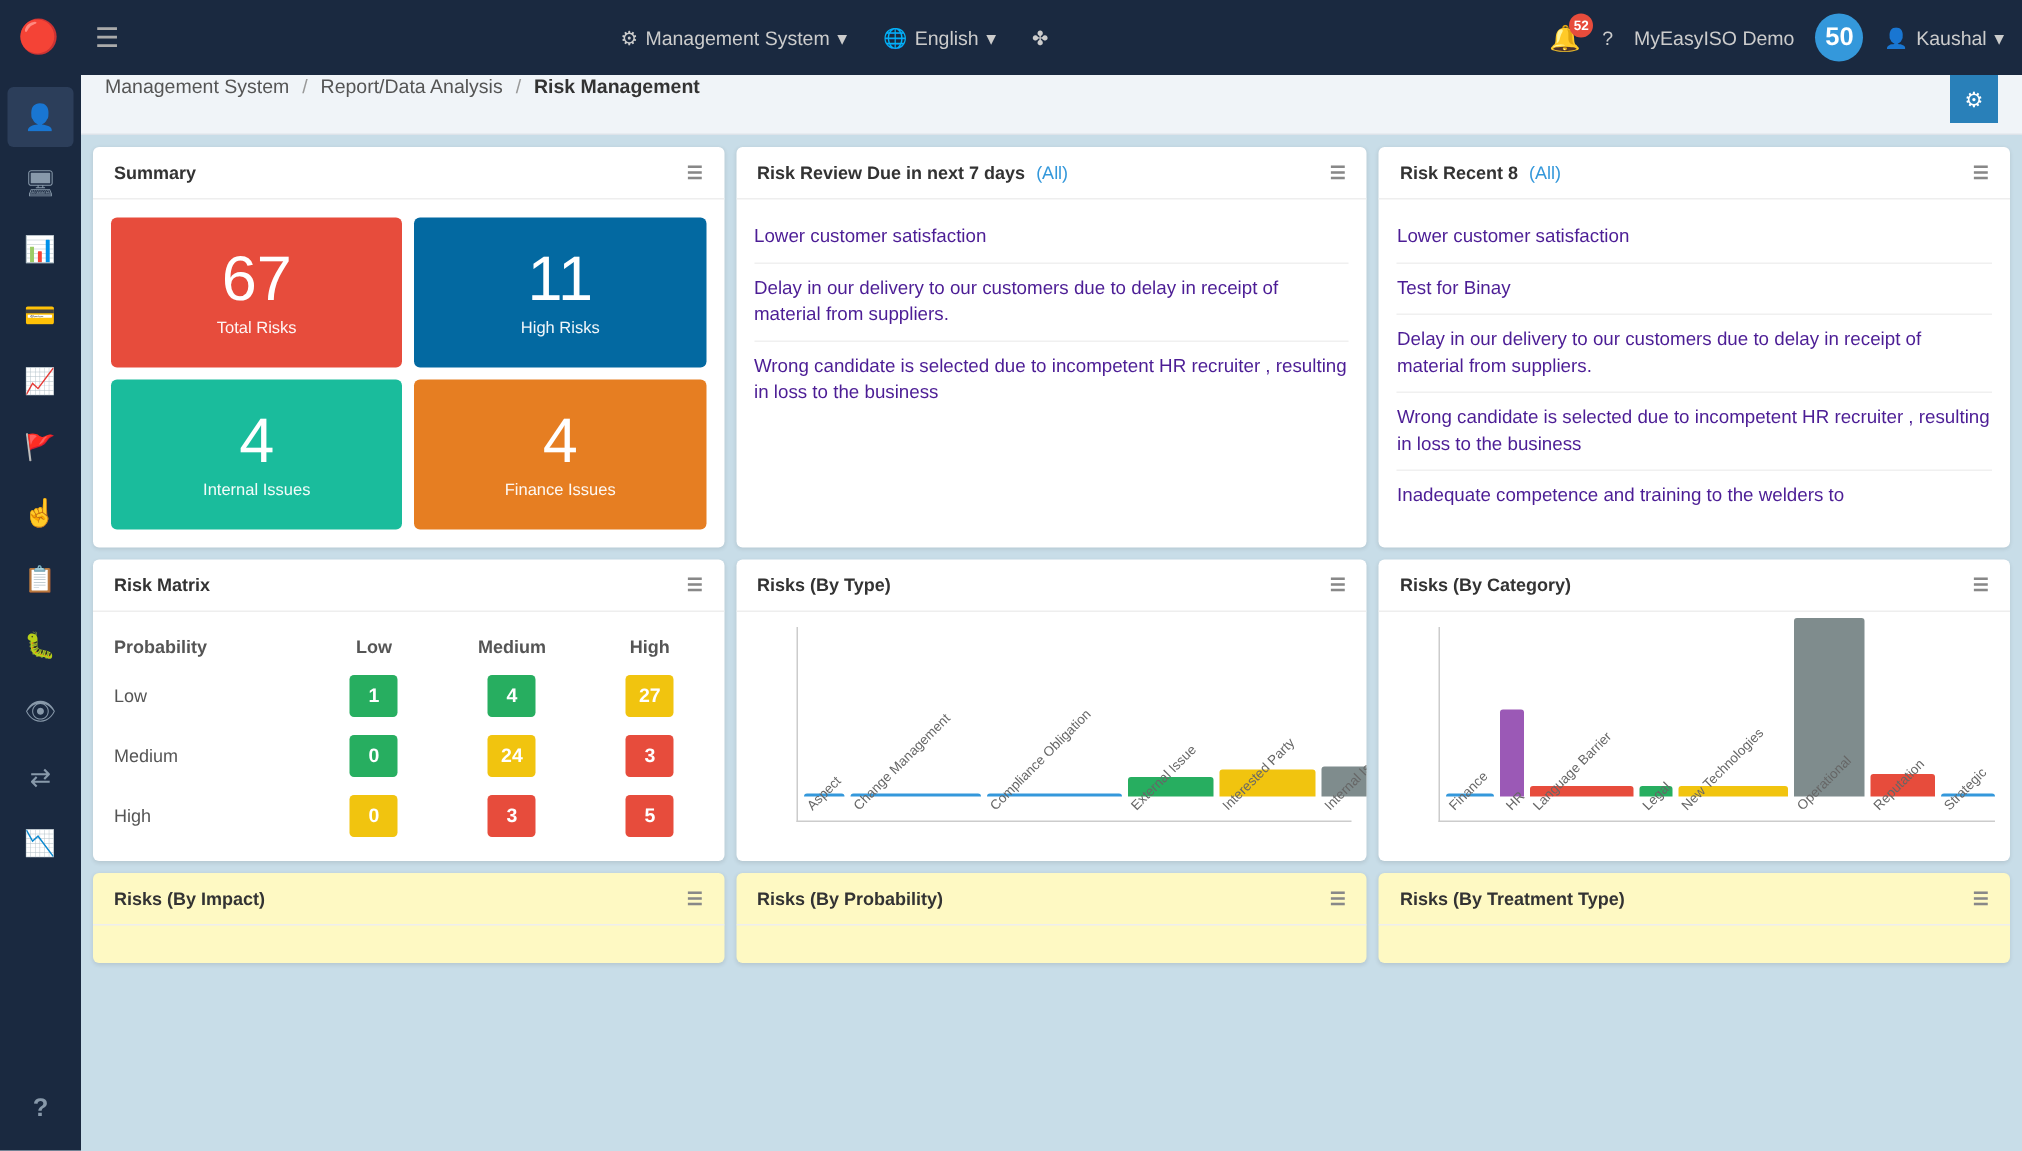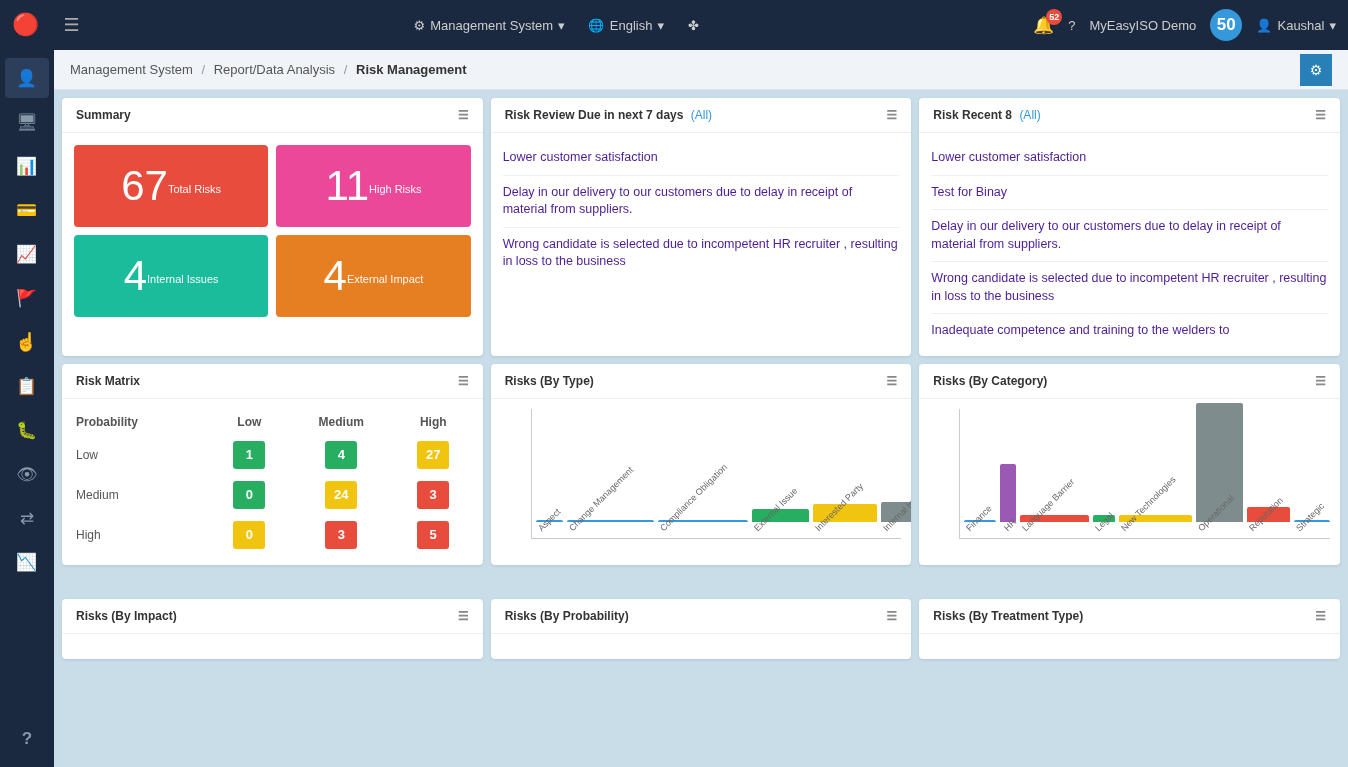--- a/index.html
+++ b/index.html
@@ -59,21 +59,21 @@
 
     
     .breadcrumb-bar {
       position: fixed;
       top: 50px;
       left: 54px;
       right: 0;
       height: 40px;
       background: #f0f4f8;
       display: flex;
-      align-items: center;
+      align-items: flex-start;
       padding: 0 16px;
       border-bottom: 1px solid #dde3ea;
       z-index: 98;
       justify-content: space-between;
     }
     .breadcrumb-text { color: #555; font-size: 13px; }
     .breadcrumb-sep { color: #999; margin: 0 5px; }
 
     
     .main-content {
@@ -117,30 +117,30 @@
 
     
     .summary-grid {
       display: grid;
       grid-template-columns: 1fr 1fr;
       gap: 8px;
     }
     .summary-tile {
       border-radius: 4px;
       display: flex;
-      flex-direction: row;
+      flex-direction: column;
       align-items: center;
       justify-content: center;
       padding: 20px 10px;
       color: white;
     }
     .summary-tile .number { font-size: 42px; font-weight: 300; line-height: 1; }
     .summary-tile .label { font-size: 11px; margin-top: 6px; opacity: 0.95; }
     .tile-red { background: #e74c3c; }
-    .tile-green { background: #ec4899; }
+    .tile-green { background: #0369a1; }
     .tile-teal { background: #1abc9c; }
     .tile-orange { background: #e67e22; }
 
     
     .risk-list { padding: 8px 12px; }
     .risk-item { padding: 8px 0; border-bottom: 1px solid #f0f0f0; font-size: 12.5px; color: #4c1d95; line-height: 1.4; }
     .risk-item:last-child { border-bottom: none; }
 
     
     .matrix-container { padding: 10px; }
@@ -161,26 +161,25 @@
     .bar-label { font-size: 9px; color: #666; transform: rotate(-45deg); white-space: nowrap; margin-top: 4px; transform-origin: top left; }
     .chart-inner { position: relative; padding-left: 30px; }
 
     
     .bottom-row {
       display: grid;
       grid-template-columns: 1fr 1fr 1fr;
       gap: 8px;
     }
     .bottom-card {
-      background: #ffffff;
+      background: #fef9c3;
       border-radius: 4px;
       overflow: hidden;
       box-shadow: 0 1px 3px rgba(0,0,0,0.1);
       min-height: 60px;
-      margin-top: 26px;
     }
     .bottom-card .card-header {
       border-bottom: 1px solid #eee;
     }
 
     
     .main-content::-webkit-scrollbar { width: 6px; }
     .main-content::-webkit-scrollbar-thumb { background: #aaa; border-radius: 3px; }
 
     
@@ -298,21 +297,21 @@
           <div class="summary-tile tile-green">
             <span class="number">11</span>
             <span class="label">High Risks</span>
           </div>
           <div class="summary-tile tile-teal">
             <span class="number">4</span>
             <span class="label">Internal Issues</span>
           </div>
           <div class="summary-tile tile-orange">
             <span class="number">4</span>
-            <span class="label">External Impact</span>
+            <span class="label">Finance Issues</span>
           </div>
         </div>
       </div>
     </div>
 
     <div class="card">
       <div class="card-header">
         <span>
           <span>Risk Review Due in next 7 days</span>
           <span style="color:#3498db; font-weight:400; margin-left:4px;">(All)</span>

